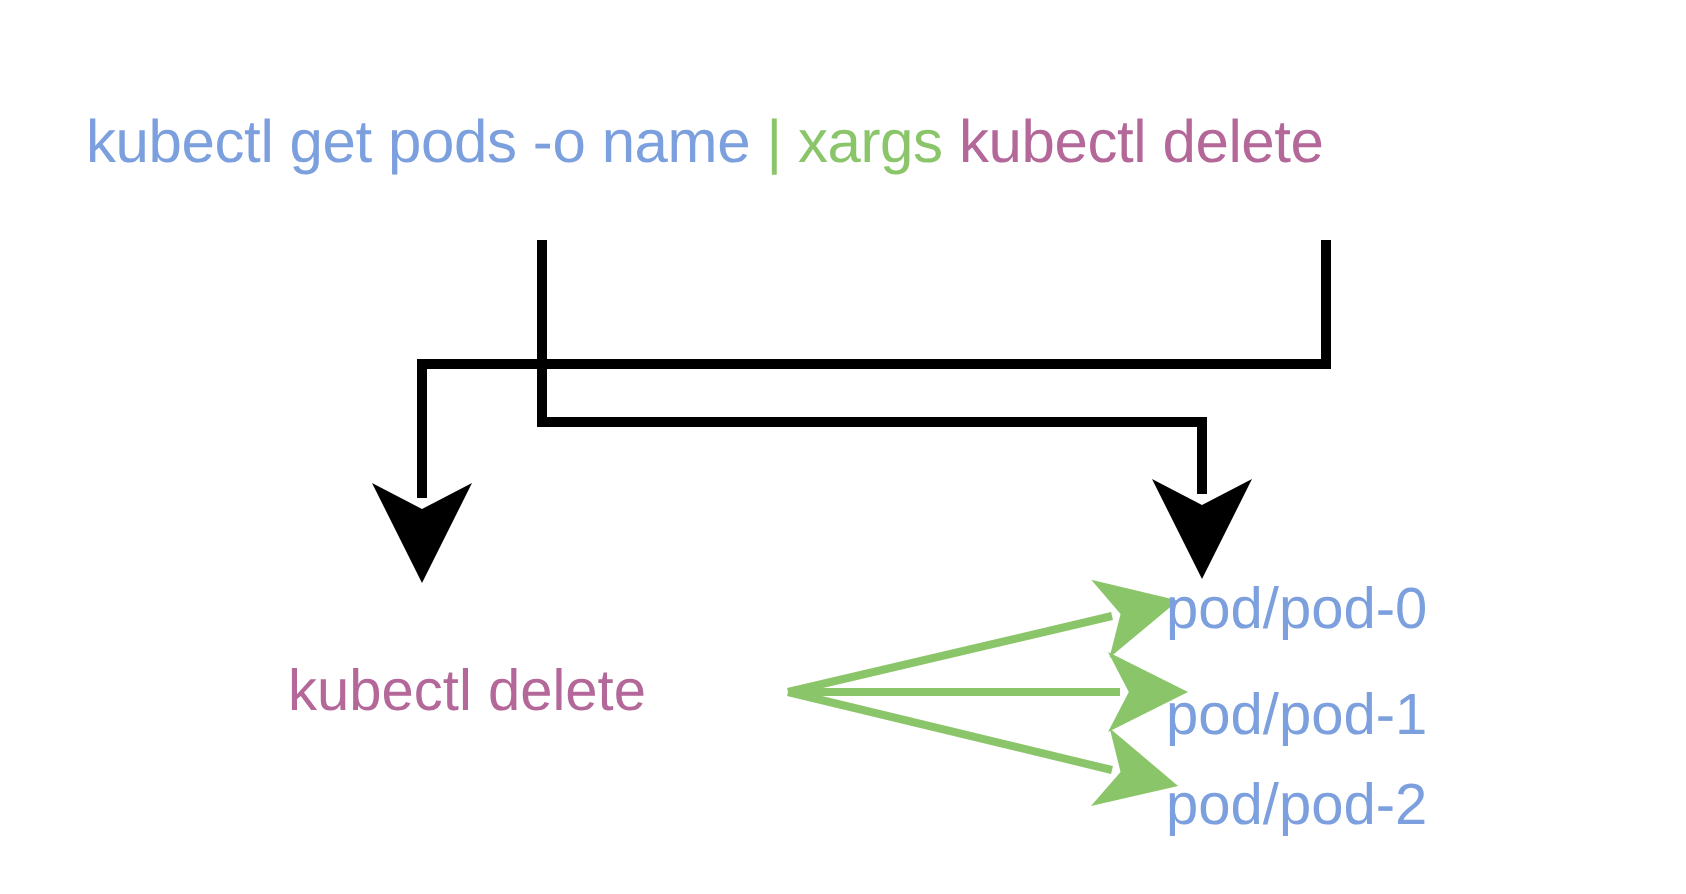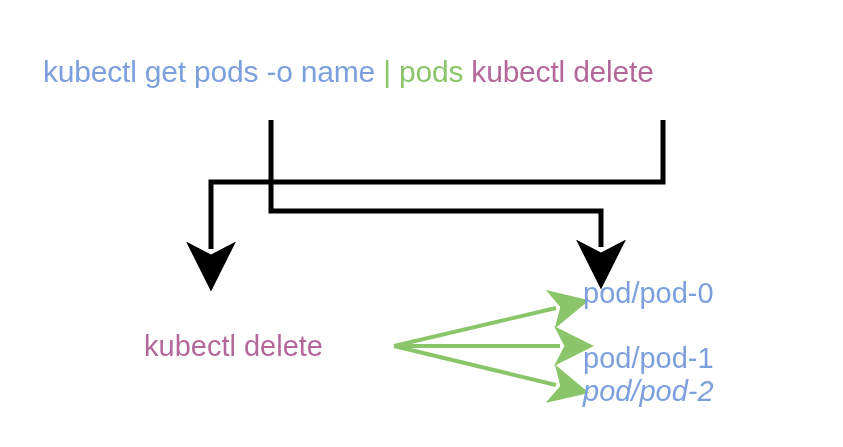--- a/index.html
+++ b/index.html
@@ -38,38 +38,38 @@
     color: #b4689a;
   }
   .pod-label {
     position: absolute;
     left: 583px;
     white-space: pre;
     font-size: 29px;
     line-height: 34px;
     color: #7c9fdd;
   }
-  #pod-0 { top: 276px; }
+  #pod-0 { top: 288px; }
   #pod-1 { top: 341px; }
-  #pod-2 { top: 374px; font-style: italic; }
+  #pod-2 { top: 386px; }
 
   svg.overlay {
     position: absolute;
     left: 0;
     top: 0;
     width: 843px;
     height: 447px;
   }
 </style>
 </head>
 <body>
 
 <div id="canvas">
 
-  <div class="cmd-line"><span class="seg-blue">kubectl get pods -o name </span><span class="seg-green">| pods </span><span class="seg-purple">kubectl delete</span></div>
+  <div class="cmd-line"><span class="seg-blue">kubectl get pods -o name </span><span class="seg-green">| xargs </span><span class="seg-purple">kubectl delete</span></div>
 
   <svg class="overlay" viewBox="0 0 843 447">
     <defs>
       <marker id="barb-black" markerWidth="16" markerHeight="16" refX="1.5" refY="5" orient="auto" markerUnits="strokeWidth">
         <path d="M 0,0 L 10,5 L 0,10 L 2.6,5 Z" fill="#000000"></path>
       </marker>
       <marker id="barb-green" markerWidth="14" markerHeight="14" refX="1.5" refY="5" orient="auto" markerUnits="strokeWidth">
         <path d="M 0,0 L 10,5 L 0,10 L 2.6,5 Z" fill="#8bc56a"></path>
       </marker>
     </defs>

